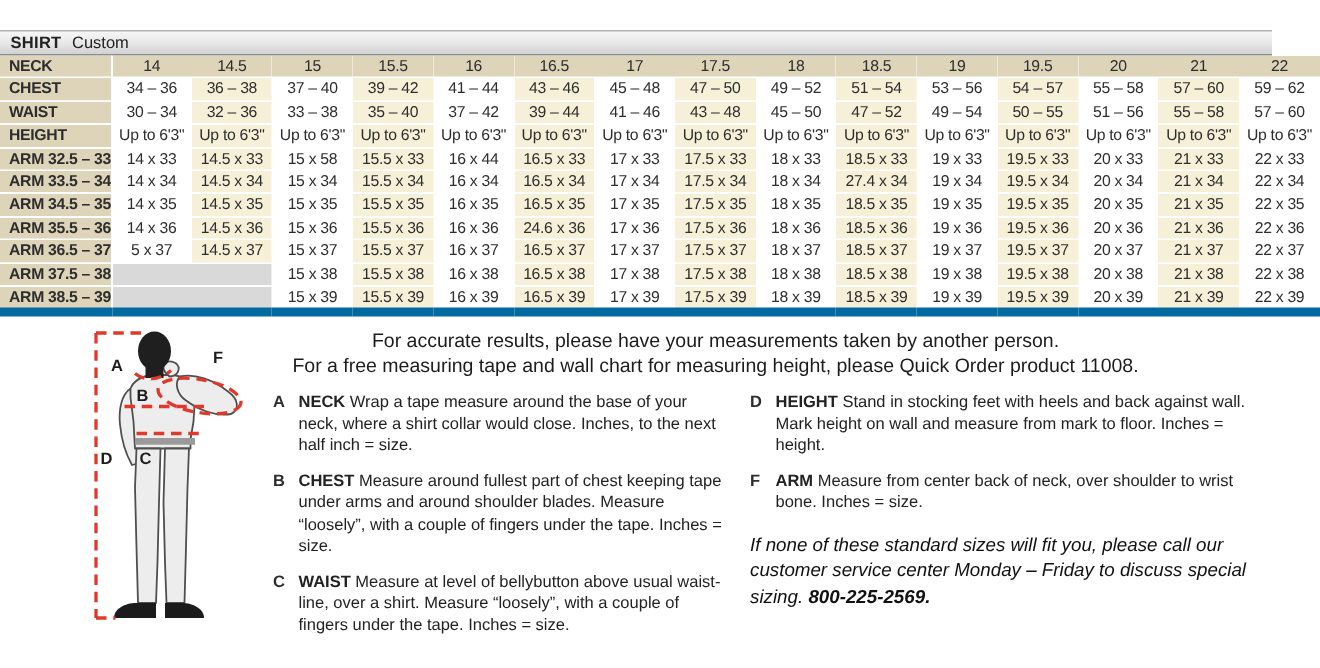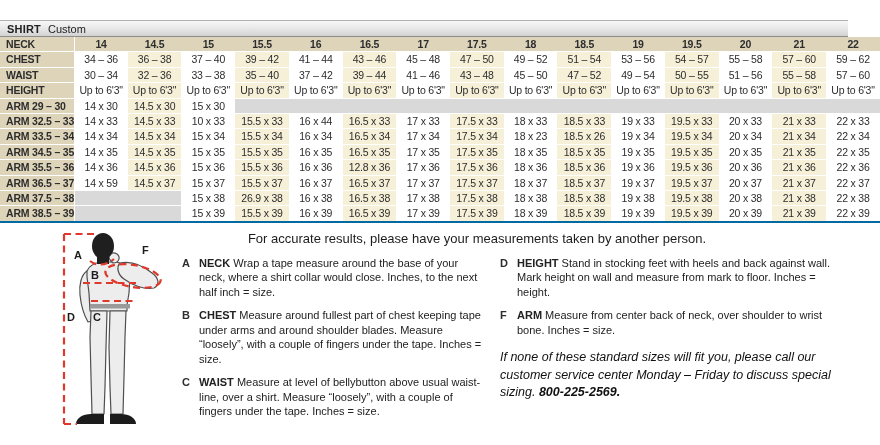--- a/index.html
+++ b/index.html
@@ -26,26 +26,26 @@
   }
   .titlebar .t1{font-weight:bold;letter-spacing:.2px;}
   .titlebar .t2{margin-left:7px;}
 
   
   table.size-table{width:880px;table-layout:fixed;border-collapse:collapse;letter-spacing:-0.2px;}
   .size-table th,.size-table td{
     height:14.4px;line-height:14.4px;font-size:10.5px;padding:0;
     border-bottom:1px solid #fff;white-space:nowrap;overflow:hidden;color:var(--ink);
   }
-  .size-table tr:last-child th,.size-table tr:last-child td{border-bottom:2px solid #0369a1;}
+  .size-table tr:last-child th,.size-table tr:last-child td{border-bottom:6px solid #0369a1;}
   .size-table th.lbl{
     width:74px;background:var(--tan);font-weight:bold;text-align:left;
     padding-left:6px;border-right:1px solid #fff;
   }
-  .size-table th.neck{background:var(--tan);font-weight:bold;text-align:center;}
+  .size-table th.neck{background:var(--tan);font-weight:normal;text-align:center;}
   .size-table td.plain{background:#fff;text-align:center;}
   .size-table td.shade{background:var(--cream);text-align:center;}
   .size-table td.empty{background:var(--empty);}
 
   
   .bottom{position:relative;height:210px;}
   .figure{position:absolute;left:6px;top:4px;}
   .content{margin-left:182px;padding-top:7px;}
   .intro{font-size:13px;line-height:17px;text-align:center;padding-right:76px;color:#1c1c1c;}
   .cols{display:flex;margin-top:9px;}
@@ -136,42 +136,24 @@
           <td class="shade">Up to 6'3"</td>
           <td class="plain">Up to 6'3"</td>
           <td class="shade">Up to 6'3"</td>
           <td class="plain">Up to 6'3"</td>
           <td class="shade">Up to 6'3"</td>
           <td class="plain">Up to 6'3"</td>
           <td class="shade">Up to 6'3"</td>
           <td class="plain">Up to 6'3"</td>
         </tr>
         <tr>
-          <th class="lbl">ARM 29 – 30</th>
-          <td class="plain">14 x 30</td>
-          <td class="shade">14.5 x 30</td>
-          <td class="plain">15 x 30</td>
-          <td class="empty"></td>
-          <td class="empty"></td>
-          <td class="empty"></td>
-          <td class="empty"></td>
-          <td class="empty"></td>
-          <td class="empty"></td>
-          <td class="empty"></td>
-          <td class="empty"></td>
-          <td class="empty"></td>
-          <td class="empty"></td>
-          <td class="empty"></td>
-          <td class="empty"></td>
-        </tr>
-        <tr>
           <th class="lbl">ARM 32.5 – 33</th>
           <td class="plain">14 x 33</td>
           <td class="shade">14.5 x 33</td>
-          <td class="plain">10 x 33</td>
+          <td class="plain">15 x 58</td>
           <td class="shade">15.5 x 33</td>
           <td class="plain">16 x 44</td>
           <td class="shade">16.5 x 33</td>
           <td class="plain">17 x 33</td>
           <td class="shade">17.5 x 33</td>
           <td class="plain">18 x 33</td>
           <td class="shade">18.5 x 33</td>
           <td class="plain">19 x 33</td>
           <td class="shade">19.5 x 33</td>
           <td class="plain">20 x 33</td>
@@ -181,22 +163,22 @@
         <tr>
           <th class="lbl">ARM 33.5 – 34</th>
           <td class="plain">14 x 34</td>
           <td class="shade">14.5 x 34</td>
           <td class="plain">15 x 34</td>
           <td class="shade">15.5 x 34</td>
           <td class="plain">16 x 34</td>
           <td class="shade">16.5 x 34</td>
           <td class="plain">17 x 34</td>
           <td class="shade">17.5 x 34</td>
-          <td class="plain">18 x 23</td>
-          <td class="shade">18.5 x 26</td>
+          <td class="plain">18 x 34</td>
+          <td class="shade">27.4 x 34</td>
           <td class="plain">19 x 34</td>
           <td class="shade">19.5 x 34</td>
           <td class="plain">20 x 34</td>
           <td class="shade">21 x 34</td>
           <td class="plain">22 x 34</td>
         </tr>
         <tr>
           <th class="lbl">ARM 34.5 – 35</th>
           <td class="plain">14 x 35</td>
           <td class="shade">14.5 x 35</td>
@@ -214,55 +196,55 @@
           <td class="shade">21 x 35</td>
           <td class="plain">22 x 35</td>
         </tr>
         <tr>
           <th class="lbl">ARM 35.5 – 36</th>
           <td class="plain">14 x 36</td>
           <td class="shade">14.5 x 36</td>
           <td class="plain">15 x 36</td>
           <td class="shade">15.5 x 36</td>
           <td class="plain">16 x 36</td>
-          <td class="shade">12.8 x 36</td>
+          <td class="shade">24.6 x 36</td>
           <td class="plain">17 x 36</td>
           <td class="shade">17.5 x 36</td>
           <td class="plain">18 x 36</td>
           <td class="shade">18.5 x 36</td>
           <td class="plain">19 x 36</td>
           <td class="shade">19.5 x 36</td>
           <td class="plain">20 x 36</td>
           <td class="shade">21 x 36</td>
           <td class="plain">22 x 36</td>
         </tr>
         <tr>
           <th class="lbl">ARM 36.5 – 37</th>
-          <td class="plain">14 x 59</td>
+          <td class="plain">5 x 37</td>
           <td class="shade">14.5 x 37</td>
           <td class="plain">15 x 37</td>
           <td class="shade">15.5 x 37</td>
           <td class="plain">16 x 37</td>
           <td class="shade">16.5 x 37</td>
           <td class="plain">17 x 37</td>
           <td class="shade">17.5 x 37</td>
           <td class="plain">18 x 37</td>
           <td class="shade">18.5 x 37</td>
           <td class="plain">19 x 37</td>
           <td class="shade">19.5 x 37</td>
           <td class="plain">20 x 37</td>
           <td class="shade">21 x 37</td>
           <td class="plain">22 x 37</td>
         </tr>
         <tr>
           <th class="lbl">ARM 37.5 – 38</th>
           <td class="empty"></td>
           <td class="empty"></td>
           <td class="plain">15 x 38</td>
-          <td class="shade">26.9 x 38</td>
+          <td class="shade">15.5 x 38</td>
           <td class="plain">16 x 38</td>
           <td class="shade">16.5 x 38</td>
           <td class="plain">17 x 38</td>
           <td class="shade">17.5 x 38</td>
           <td class="plain">18 x 38</td>
           <td class="shade">18.5 x 38</td>
           <td class="plain">19 x 38</td>
           <td class="shade">19.5 x 38</td>
           <td class="plain">20 x 38</td>
           <td class="shade">21 x 38</td>
@@ -332,20 +314,21 @@
       <text class="figlbl" x="72" y="32" text-anchor="middle">A</text>
       <text class="figlbl" x="136" y="27">F</text>
       <text class="figlbl" x="85" y="52">B</text>
       <text class="figlbl" x="87" y="94">C</text>
       <text class="figlbl" x="61" y="94">D</text>
     </svg>
 
     <div class="content">
       <div class="intro">
         <div>For accurate results, please have your measurements taken by another person.</div>
+        <div>For a free measuring tape and wall chart for measuring height, please Quick Order product 11008.</div>
       </div>
       <div class="cols">
         <div class="col" id="instr-left">
             <div class="instr">
               <span class="ltr">A</span>
               <p><b>NECK</b> Wrap a tape measure around the base of your neck, where a shirt collar would close. Inches, to the next half inch = size.</p>
             </div>
             <div class="instr">
               <span class="ltr">B</span>
               <p><b>CHEST</b> Measure around fullest part of chest keeping tape under arms and around shoulder blades. Measure “loosely”, with a couple of fingers under the tape. Inches = size.</p>

